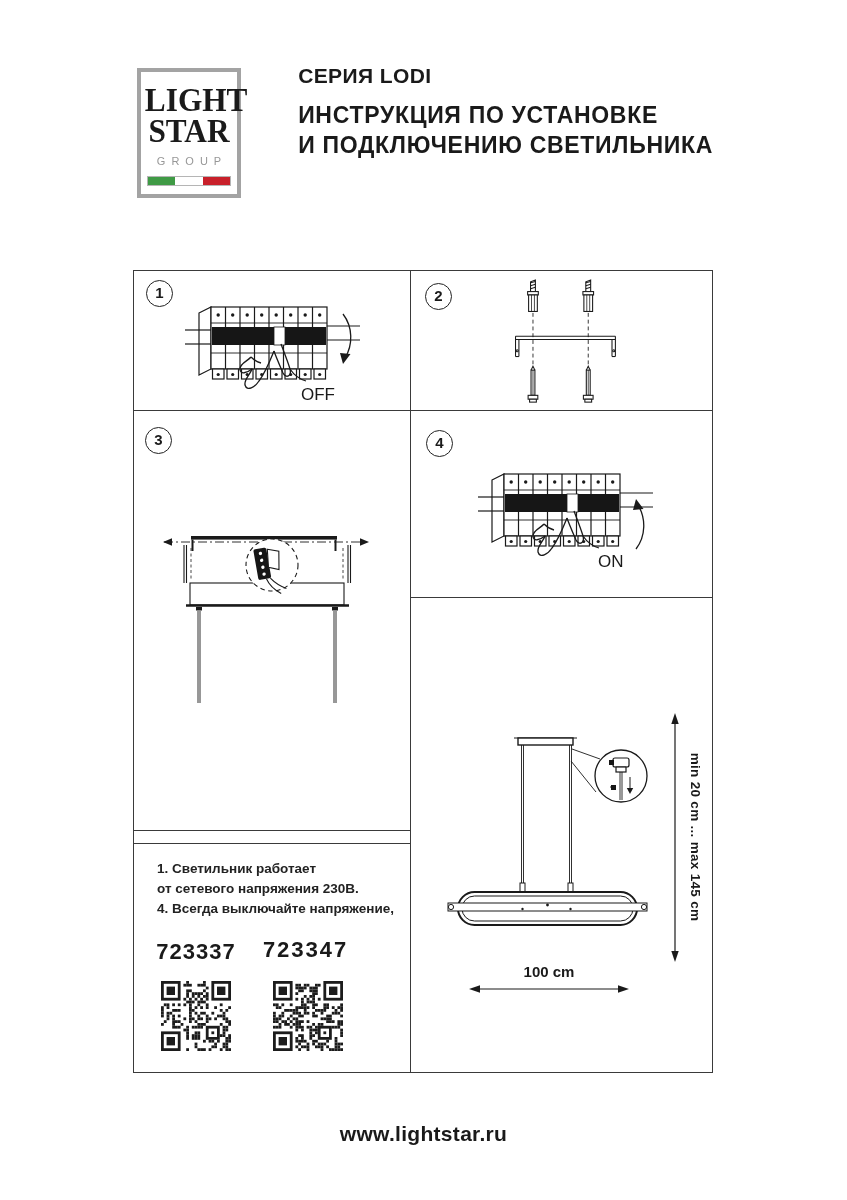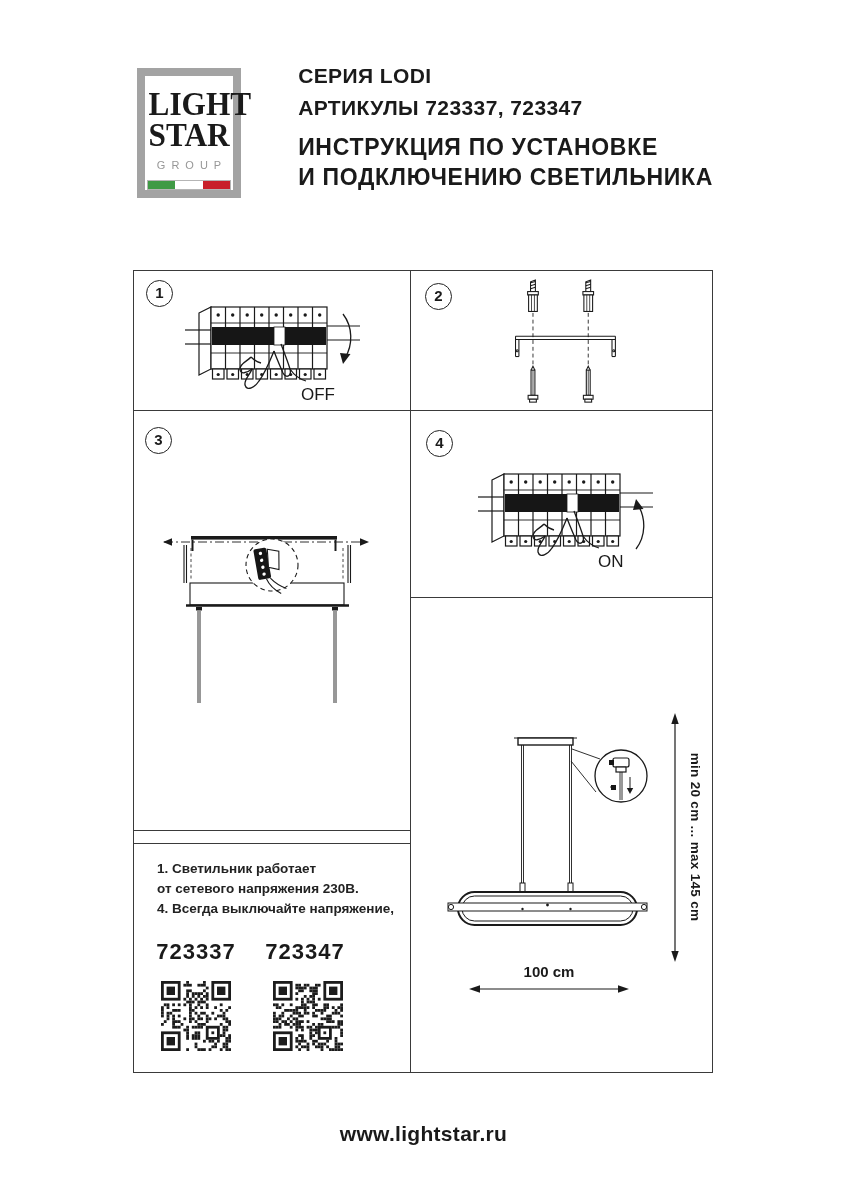--- a/index.html
+++ b/index.html
@@ -1,20 +1,20 @@
 <!DOCTYPE html>
 <html style="--line: #1a1a1a; --flag-green: #3f9a45; --flag-red: #c8202a; --group-gray: #979797;"><head>
 <meta charset="utf-8">
 <style>
   html,body{margin:0;padding:0;}
   body{width:847px;height:1200px;background:#fdfdfd;font-family:"Liberation Sans",sans-serif;color:#1a1a1a;}
   .page{position:relative;width:847px;height:1200px;background:#ffffff;overflow:hidden;}
 
   
-  .logo-box{position:absolute;left:137px;top:68px;width:104px;height:130px;border:8px solid #a3a3a3;background:#fff;box-sizing:border-box;text-align:center;}
+  .logo-box{position:absolute;left:137px;top:68px;width:104px;height:130px;border:4px solid #a3a3a3;background:#fff;box-sizing:border-box;text-align:center;}
   .logo-word{font-family:"Liberation Serif",serif;font-weight:700;font-size:34px;line-height:31px;letter-spacing:0px;transform:scaleX(.92);transform-origin:center;}
   .logo-word.first{margin-top:12px;}
   .logo-group{font-size:11px;letter-spacing:6px;text-indent:6px;color:var(--group-gray,#999);margin-top:9px;font-weight:400;}
   .logo-flag{width:82px;height:8px;margin:9px auto 0 auto;border:1px solid #b5b5b5;display:flex;}
   .logo-flag span{flex:1;}
   .flag-green{background:var(--flag-green,#3f9a45);}
   .flag-white{background:#fff;}
   .flag-red{background:var(--flag-red,#c8202a);}
 
   
@@ -32,21 +32,21 @@
   svg{display:block;}
   .switch-label{font-family:"Liberation Sans",sans-serif;font-size:17px;fill:#1a1a1a;}
   .dim-v{font-family:"Liberation Sans",sans-serif;font-size:13.5px;font-weight:700;fill:#1a1a1a;letter-spacing:.3px;}
   .dim-h{font-family:"Liberation Sans",sans-serif;font-size:15px;font-weight:700;fill:#1a1a1a;}
 
   
   .notes{position:absolute;left:133px;top:843px;width:277px;height:230px;}
   .notes-text{position:absolute;left:24px;top:16px;font-size:13.5px;line-height:20px;color:#222;font-weight:bold;}
   .art{position:absolute;top:96px;width:100px;text-align:center;font-size:22px;font-weight:700;letter-spacing:1px;}
   .art1{left:13px;}
-  .art2{left:122px;}
+  .art2{left:122px;font-family:Liberation Mono, monospace;}
   .qr{position:absolute;top:138px;width:70px;height:70px;}
   .qr1{left:28px;}
   .qr2{left:140px;}
 
   
   .footer{position:absolute;left:0;top:1122px;width:100%;text-align:center;font-size:21px;font-weight:700;letter-spacing:.3px;}
 </style>
 </head>
 <body>
 
@@ -58,21 +58,20 @@
     <div class="logo-group">GROUP</div>
     <div class="logo-flag">
       <span class="flag-green"></span>
       <span class="flag-white"></span>
       <span class="flag-red"></span>
     </div>
   </div>
 
   <div class="hdr">
     <div class="hdr-series">СЕРИЯ LODI</div>
-    <div class="hdr-articles">АРТИКУЛЫ 723337, 723347</div>
     <div class="hdr-title">
       <div>ИНСТРУКЦИЯ ПО УСТАНОВКЕ</div>
       <div>И ПОДКЛЮЧЕНИЮ СВЕТИЛЬНИКА</div>
     </div>
   </div>
 
   <div class="gbox"></div>
   <div class="gline" style="left:410px;top:270px;width:1.4px;height:803px;"></div>
   <div class="gline" style="left:133px;top:410px;width:580px;height:1.4px;"></div>
   <div class="gline" style="left:410px;top:597px;width:303px;height:1.4px;"></div>

